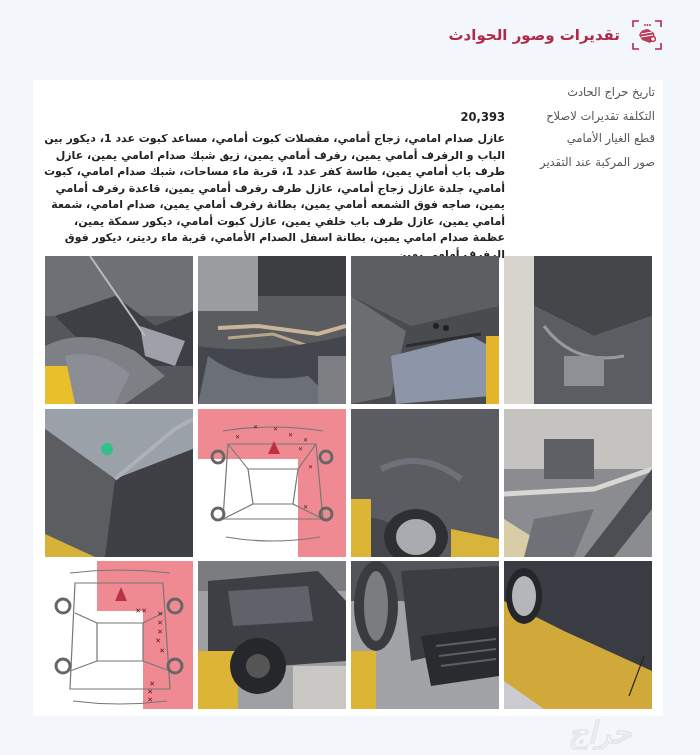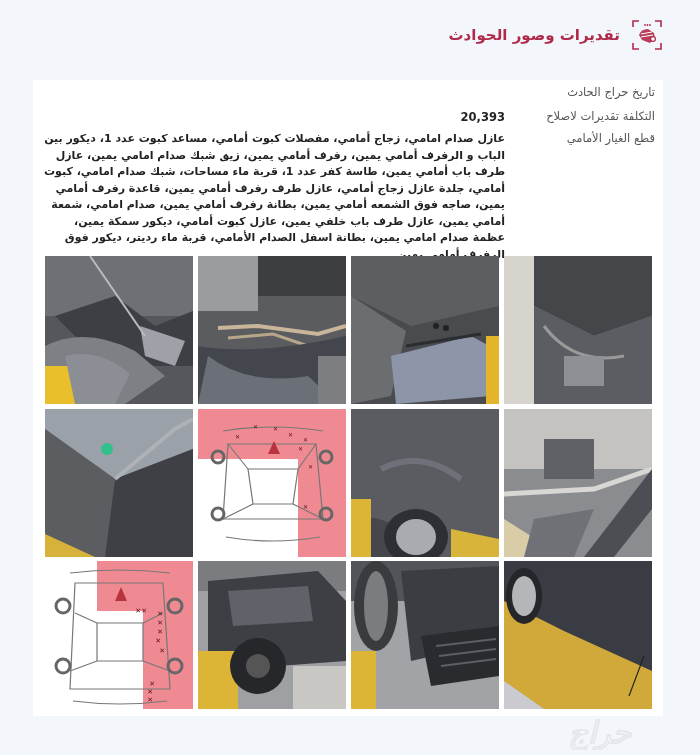--- a/index.html
+++ b/index.html
@@ -87,20 +87,23 @@
     <span class="label">تاريخ حراج الحادث</span>
   </div>
   <div class="row" style="top:29px;height:18px;">
     <span class="label">التكلفة تقديرات لاصلاح</span>
     <span class="value ltr">20,393</span>
   </div>
   <div class="row" style="top:51px;height:100px;">
     <span class="label" style="top:0;">قطع الغيار الأمامي</span>
     <span class="value" style="top:0;font-size:11px;">عازل صدام امامي، زجاج أمامي، مفصلات كبوت أمامي، مساعد كبوت عدد 1، ديكور بين الباب و الرفرف أمامي يمين، رفرف أمامي يمين، زيق شبك صدام امامي يمين، عازل طرف باب أمامي يمين، طاسة كفر عدد 1، قربة ماء مساحات، شبك صدام امامي، كبوت أمامي، جلدة عازل زجاج أمامي، عازل طرف رفرف أمامي يمين، قاعدة رفرف أمامي يمين، صاجه فوق الشمعه أمامي يمين، بطانة رفرف أمامي يمين، صدام امامي، شمعة أمامي يمين، عازل طرف باب خلفي يمين، عازل كبوت أمامي، ديكور سمكة يمين، عظمة صدام امامي يمين، بطانة اسفل الصدام الأمامي، قربة ماء رديتر، ديكور فوق الرفرف أمامي يمين</span>
   </div>
+  <div class="row" style="top:75px;height:18px;">
+    <span class="label">صور المركبة عند التقدير</span>
+  </div>
 
   <div class="grid">
 
     <div class="thumb" style="left:0;top:0;">
       <svg width="148" height="148" viewBox="0 0 148 148">
         <rect width="148" height="148" fill="#55575c"></rect>
         <rect x="0" y="0" width="148" height="60" fill="#6e7075"></rect>
         <path d="M10 60 L70 40 L110 70 L148 55 L148 110 L60 110 Z" fill="#3d3f45"></path>
         <path d="M0 90 Q40 70 90 95 L120 120 L80 148 L0 148 Z" fill="#7d8085"></path>
         <rect x="0" y="110" width="60" height="38" fill="#e9bf2c"></rect>

